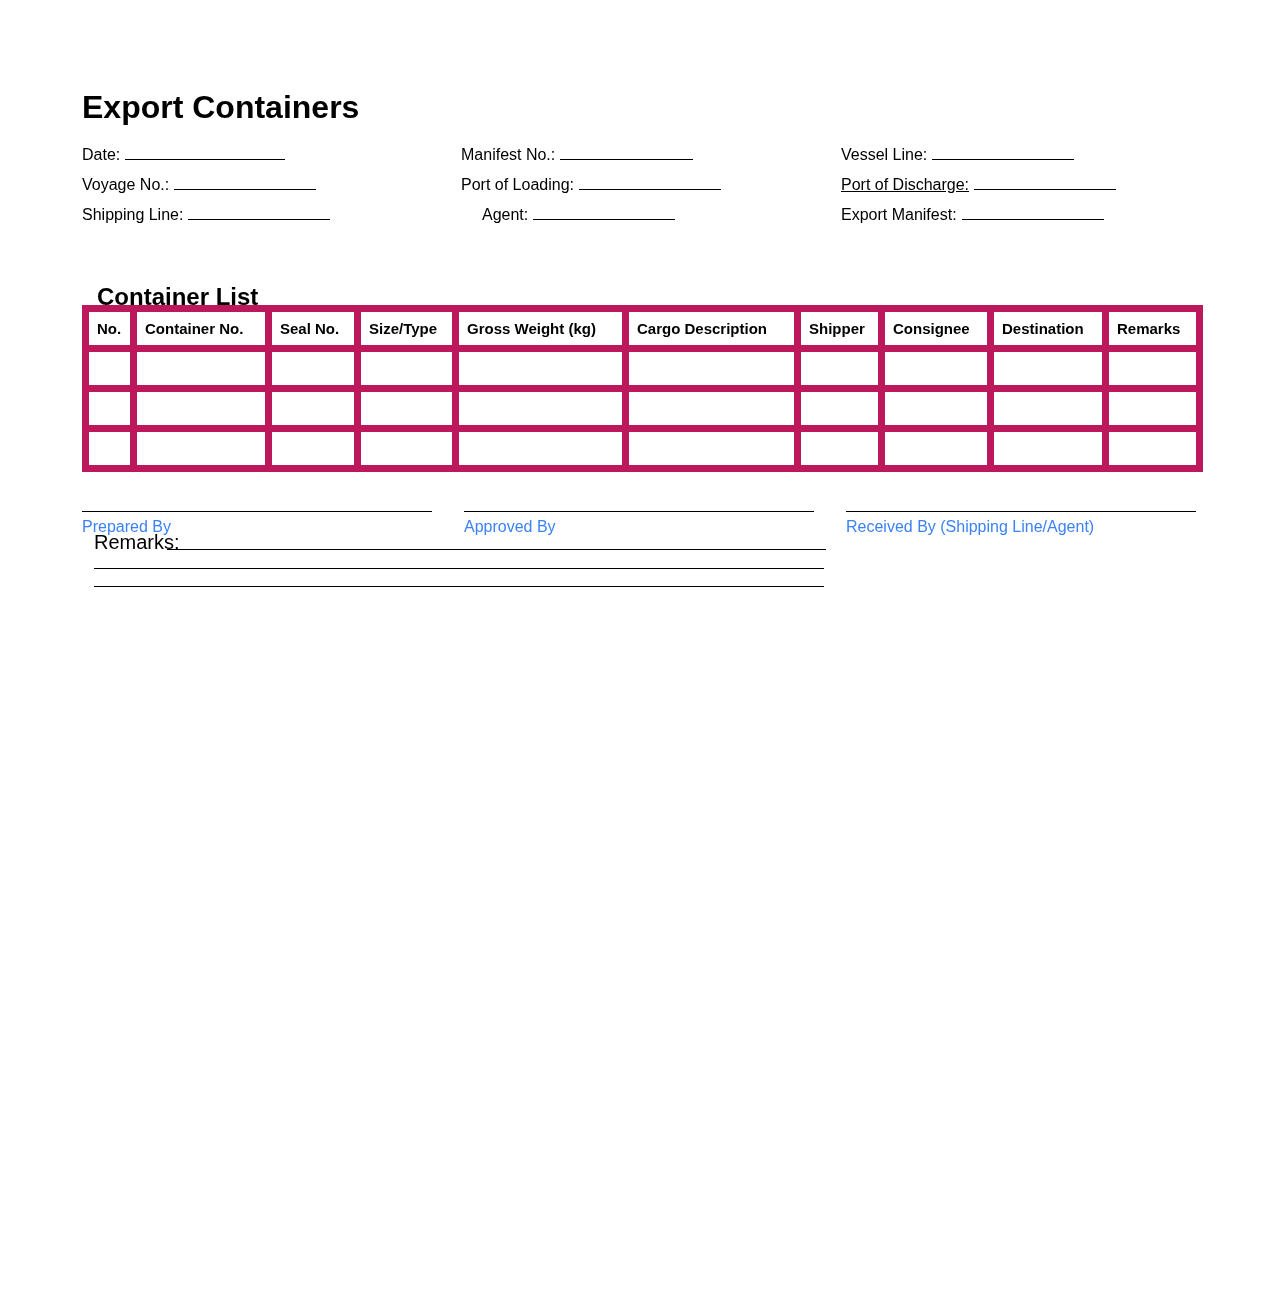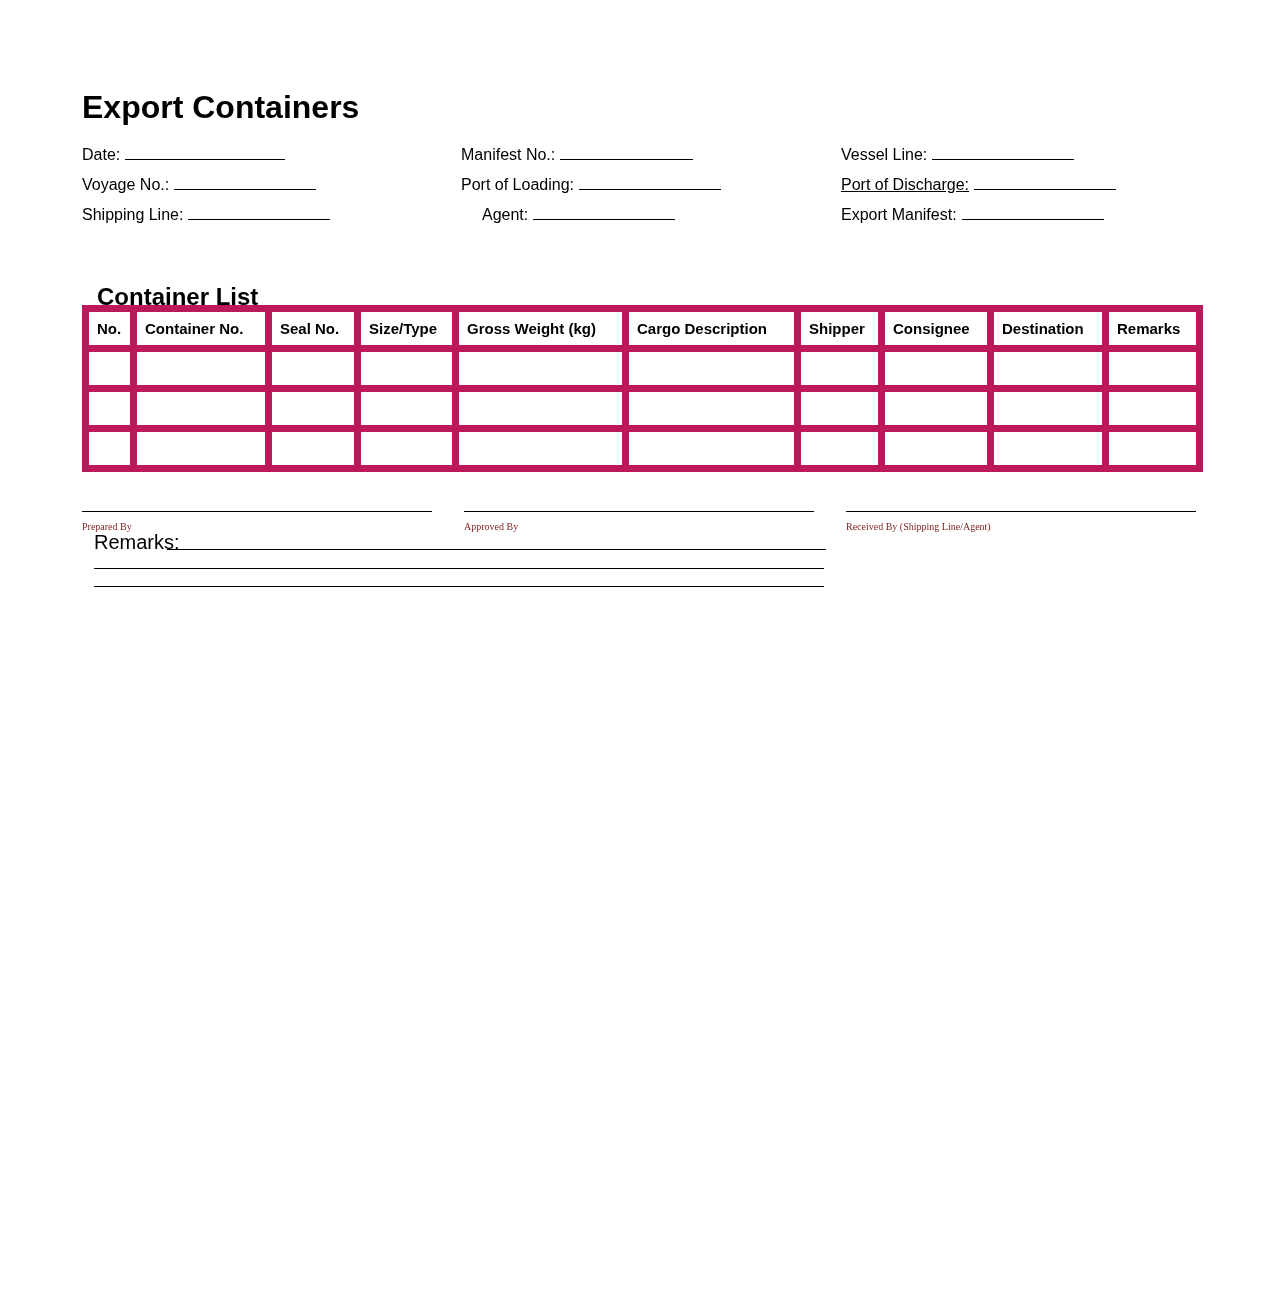--- a/index.html
+++ b/index.html
@@ -8,21 +8,21 @@
     .title { position: absolute; left: 0; top: 52px; margin: 0; font-size: 32px; font-weight: bold; line-height: 37px; }
     .fields { position: absolute; left: 0; top: 144px; width: 1114px; }
     .field { position: absolute; font-size: 16px; line-height: 22px; white-space: nowrap; }
     .blank { display: inline-block; border-bottom: 1px solid #000; height: 15px; vertical-align: baseline; margin-left: 5px; }
     .section-title { position: absolute; left: 0; top: 268px; margin: 15px; font-size: 24px; font-weight: bold; line-height: 28px; }
     table { position: absolute; left: 0; top: 305px; width: 1114px; border-collapse: collapse; table-layout: fixed; }
     th, td { border: 7px solid #be185d; padding: 0 8px; height: 33px; text-align: left; font-size: 15px; }
     th { font-weight: bold; }
     .sig { position: absolute; top: 511px; width: 350px; }
     .sig-line { border-top: 1px solid #000; height: 0; }
-    .sig-label { font-size: 10px; color: #7f1d1d; margin-top: 7px; line-height: 16px; font-family: Liberation Serif, serif; }
+    .sig-label { font-size: 16px; color: #3b82f6; margin-top: 7px; line-height: 16px; }
     .remarks { position: absolute; left: 12px; top: 532px; width: 732px; font-size: 20px; line-height: 20px; }
     .remarks-line1 { position: absolute; left: 73px; top: 17px; width: 659px; border-top: 1px solid #000; }
     .remarks-line { position: absolute; left: 0; width: 730px; border-top: 1px solid #000; }
   </style>
 </head>
 <body>
 
 <div class="page">
   <h1 class="title">
     <br>

